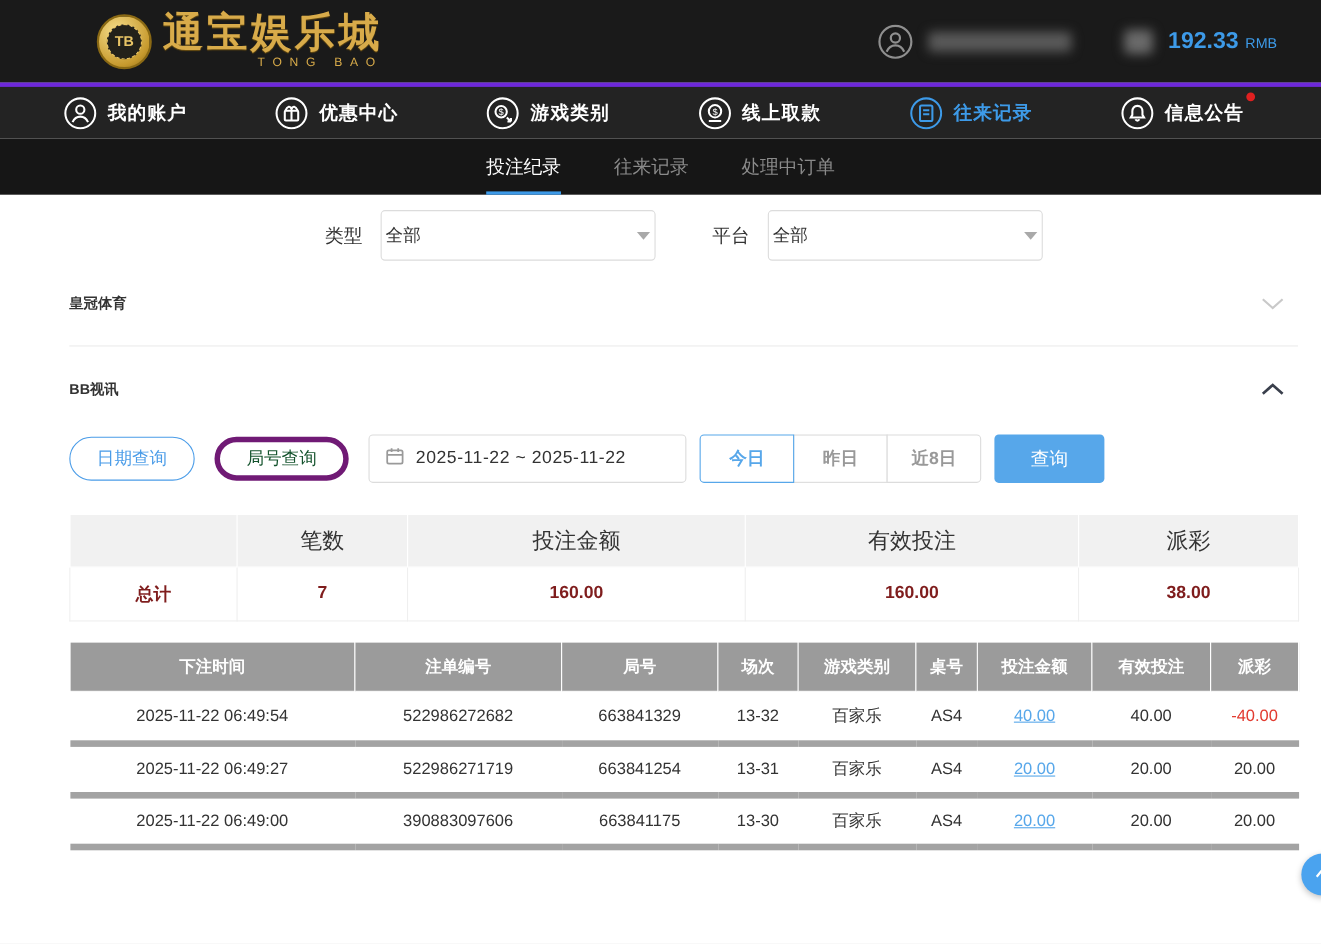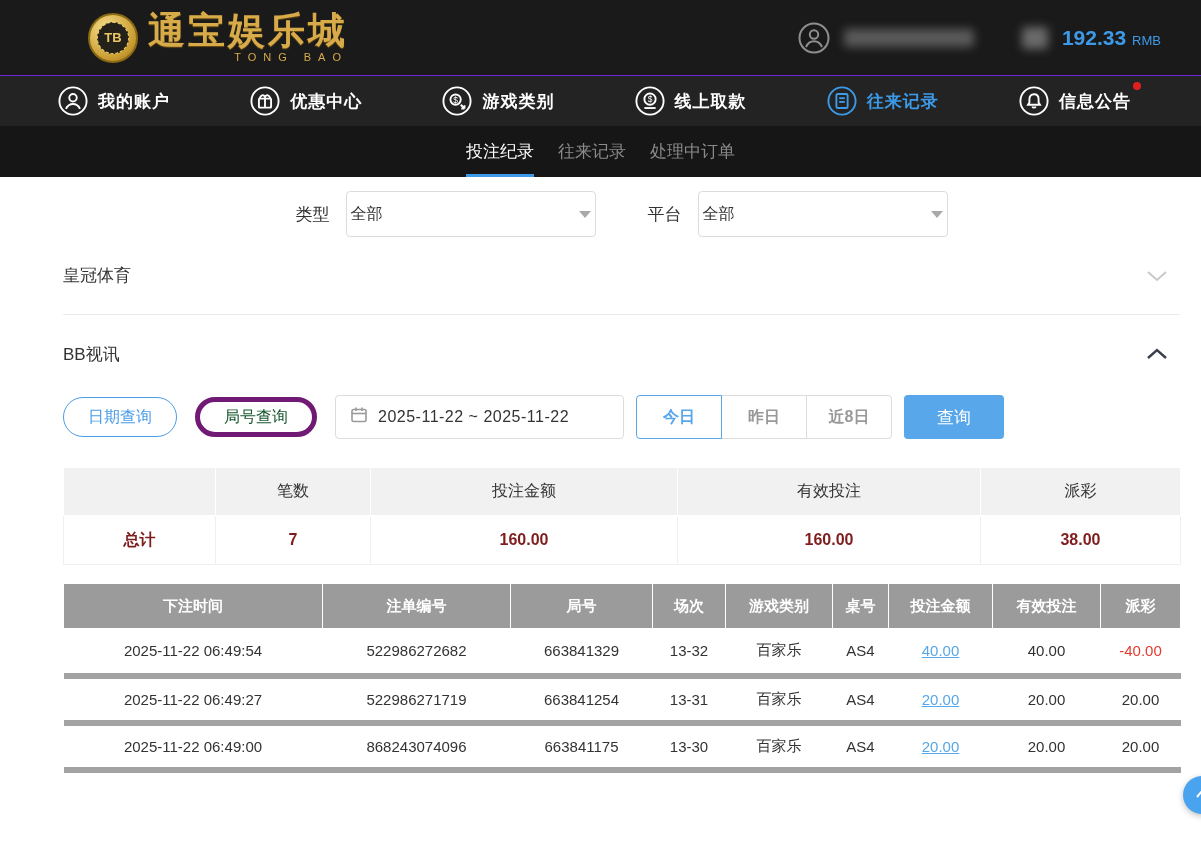--- a/index.html
+++ b/index.html
@@ -16,64 +16,64 @@
   .logo-sub { font-size:11px; color:#d8ab4a; letter-spacing:7px; text-align:right; margin-top:2px; }
   .account { display:flex; align-items:center; gap:14px; }
   .avatar { width:32px; height:32px; color:#8f8f8f; }
   .blur-name { width:130px; height:18px; background:#5a5a5a; border-radius:3px; filter:blur(5px); }
   .blur-wallet { width:26px; height:22px; background:#6a6a6a; border-radius:4px; filter:blur(5px); margin-left:34px; }
   .balance { display:flex; align-items:baseline; gap:6px; }
   .balance-amount { color:#3d9ae8; font-size:21px; font-weight:bold; }
   .balance-currency { color:#3d9ae8; font-size:13px; }
 
   
-  .mainnav { height:51px; background:#232323; display:flex; align-items:center; justify-content:space-between; padding:0 70px 0 58px; border-top:1px solid #6d28d9; }
+  .mainnav { height:51px; background:#232323; display:flex; align-items:center; justify-content:space-between; padding:0 70px 0 58px; border-top:4px solid #6d28d9; }
   .nav-item { display:flex; align-items:center; gap:10px; color:#ffffff; cursor:pointer; position:relative; }
   .nav-item.active { color:#3d9ae8; }
   .nav-item .nav-icon { width:30px; height:30px; }
   .nav-label { font-size:17px; font-weight:bold; letter-spacing:1px; }
   .nav-badge { position:absolute; top:-4px; right:-10px; width:8px; height:8px; background:#e02020; border-radius:50%; }
 
   
-  .subtabs { height:51px; background:#161616; display:flex; align-items:stretch; justify-content:center; gap:24px; }
+  .subtabs { height:51px; background:#161616; display:flex; align-items:stretch; justify-content:center; gap:48px; }
   .subtab { display:flex; align-items:center; font-size:17px; color:#8a8a8a; cursor:pointer; border-bottom:3px solid transparent; padding-top:3px; }
   .subtab.active { color:#ffffff; border-bottom-color:#3d9ae8; }
 
   
   .content { padding:0 21px 0 63px; }
   .filters { display:flex; align-items:center; justify-content:center; margin-top:14px; }
   .filter-label { font-size:17px; color:#333; margin-right:16px; }
   .select { width:250px; height:46px; border:1px solid #dcdcdc; border-radius:4px; display:flex; align-items:center; justify-content:space-between; padding:0 4px; cursor:pointer; background:#fff; }
   .select + .filter-label { margin-left:52px; }
   .select-value { font-size:16px; color:#333; }
   .caret { width:0; height:0; border-left:6px solid transparent; border-right:6px solid transparent; border-top:7px solid #a9a9a9; }
 
   .section-row { height:78px; display:flex; align-items:center; justify-content:space-between; border-bottom:1px solid #ebebeb; cursor:pointer; }
   .section-row.expanded { border-bottom:none; }
-  .section-title { font-size:17px; font-weight:normal; color:#333; }
+  .section-title { font-size:13px; font-weight:bold; color:#333; }
   .chev { width:22px; height:14px; margin-right:12px; }
 
   
   .querybar { display:flex; align-items:center; margin-top:2px; }
   .btn-pill { height:40px; padding:0 24px; border-radius:20px; background:#fff; font-size:16px; cursor:pointer; }
   .btn-pill.primary { border:1px solid #4a9ce8; color:#4a9ce8; }
   .btn-pill.ghost { border:5px solid #701a75; color:#14532d; margin-left:18px; }
   .date-input { height:44px; width:289px; margin-left:18px; border:1px solid #dcdcdc; border-radius:4px; display:flex; align-items:center; gap:10px; padding:12px 14px; cursor:pointer; }
   .date-text { font-size:16px; color:#333; letter-spacing:0.5px; }
   .quick-group { display:flex; margin-left:12px; border-radius:4px; }
   .quick-btn { height:44px; width:86px; background:#fff; border:1px solid #dcdcdc; color:#999; font-size:16px; display:flex; align-items:center; justify-content:center; cursor:pointer; margin-left:-1px;font-weight:bold; }
   .quick-btn:first-child { border-radius:4px 0 0 4px; margin-left:0; }
   .quick-btn:last-child { border-radius:0 4px 4px 0; }
   .quick-btn.active { border:1px solid #57a7ea; color:#57a7ea; z-index:2; }
   .btn-search { height:44px; width:100px; margin-left:12px; background:#57a7ea; color:#fff; font-size:17px; border:none; border-radius:4px; cursor:pointer; }
 
   
   table { border-collapse:collapse; table-layout:fixed; width:1117px; }
   .summary-table { margin-top:28px; }
-  .summary-table th { height:48px; background:#f1f1f1; border:1px solid #fff; font-size:16px; font-weight:normal; color:#333; text-align:center; }
+  .summary-table th { height:48px; background:#f1f1f1; border:1px solid #fff; font-size:20px; font-weight:normal; color:#333; text-align:center; }
   .summary-table td { height:49px; border:1px solid #efefef; font-size:16px; font-weight:bold; color:#7f1d1d; text-align:center; background:#fff; }
 
   .detail-table { margin-top:18px; }
   .detail-table th { height:45px; background:#9b9b9b; border:1px solid #fff; color:#fff; font-size:15px; font-weight:bold; text-align:center; }
   .detail-table td { height:47px; border-bottom:6px solid #a3a3a3; font-size:15px; color:#333; text-align:center; background:#fff; }
   .detail-table .link { color:#57a7ea; text-decoration:underline; cursor:pointer; }
   .detail-table .negative { color:#e23b30; }
 
   
   .fab { position:absolute; left:1183px; top:776px; width:38px; height:38px; border-radius:50%; background:#4aa3ef; display:flex; align-items:center; justify-content:center; color:#fff; box-shadow:0 2px 6px rgba(0,0,0,0.25); cursor:pointer; }
@@ -311,21 +311,21 @@
           <td>663841254</td>
           <td>13-31</td>
           <td>百家乐</td>
           <td>AS4</td>
           <td><a class="link">20.00</a></td>
           <td>20.00</td>
           <td>20.00</td>
         </tr>
         <tr>
           <td>2025-11-22 06:49:00</td>
-          <td>868243074096</td>
+          <td>390883097606</td>
           <td>663841175</td>
           <td>13-30</td>
           <td>百家乐</td>
           <td>AS4</td>
           <td><a class="link">20.00</a></td>
           <td>20.00</td>
           <td>20.00</td>
         </tr>
       </tbody>
     </table>

